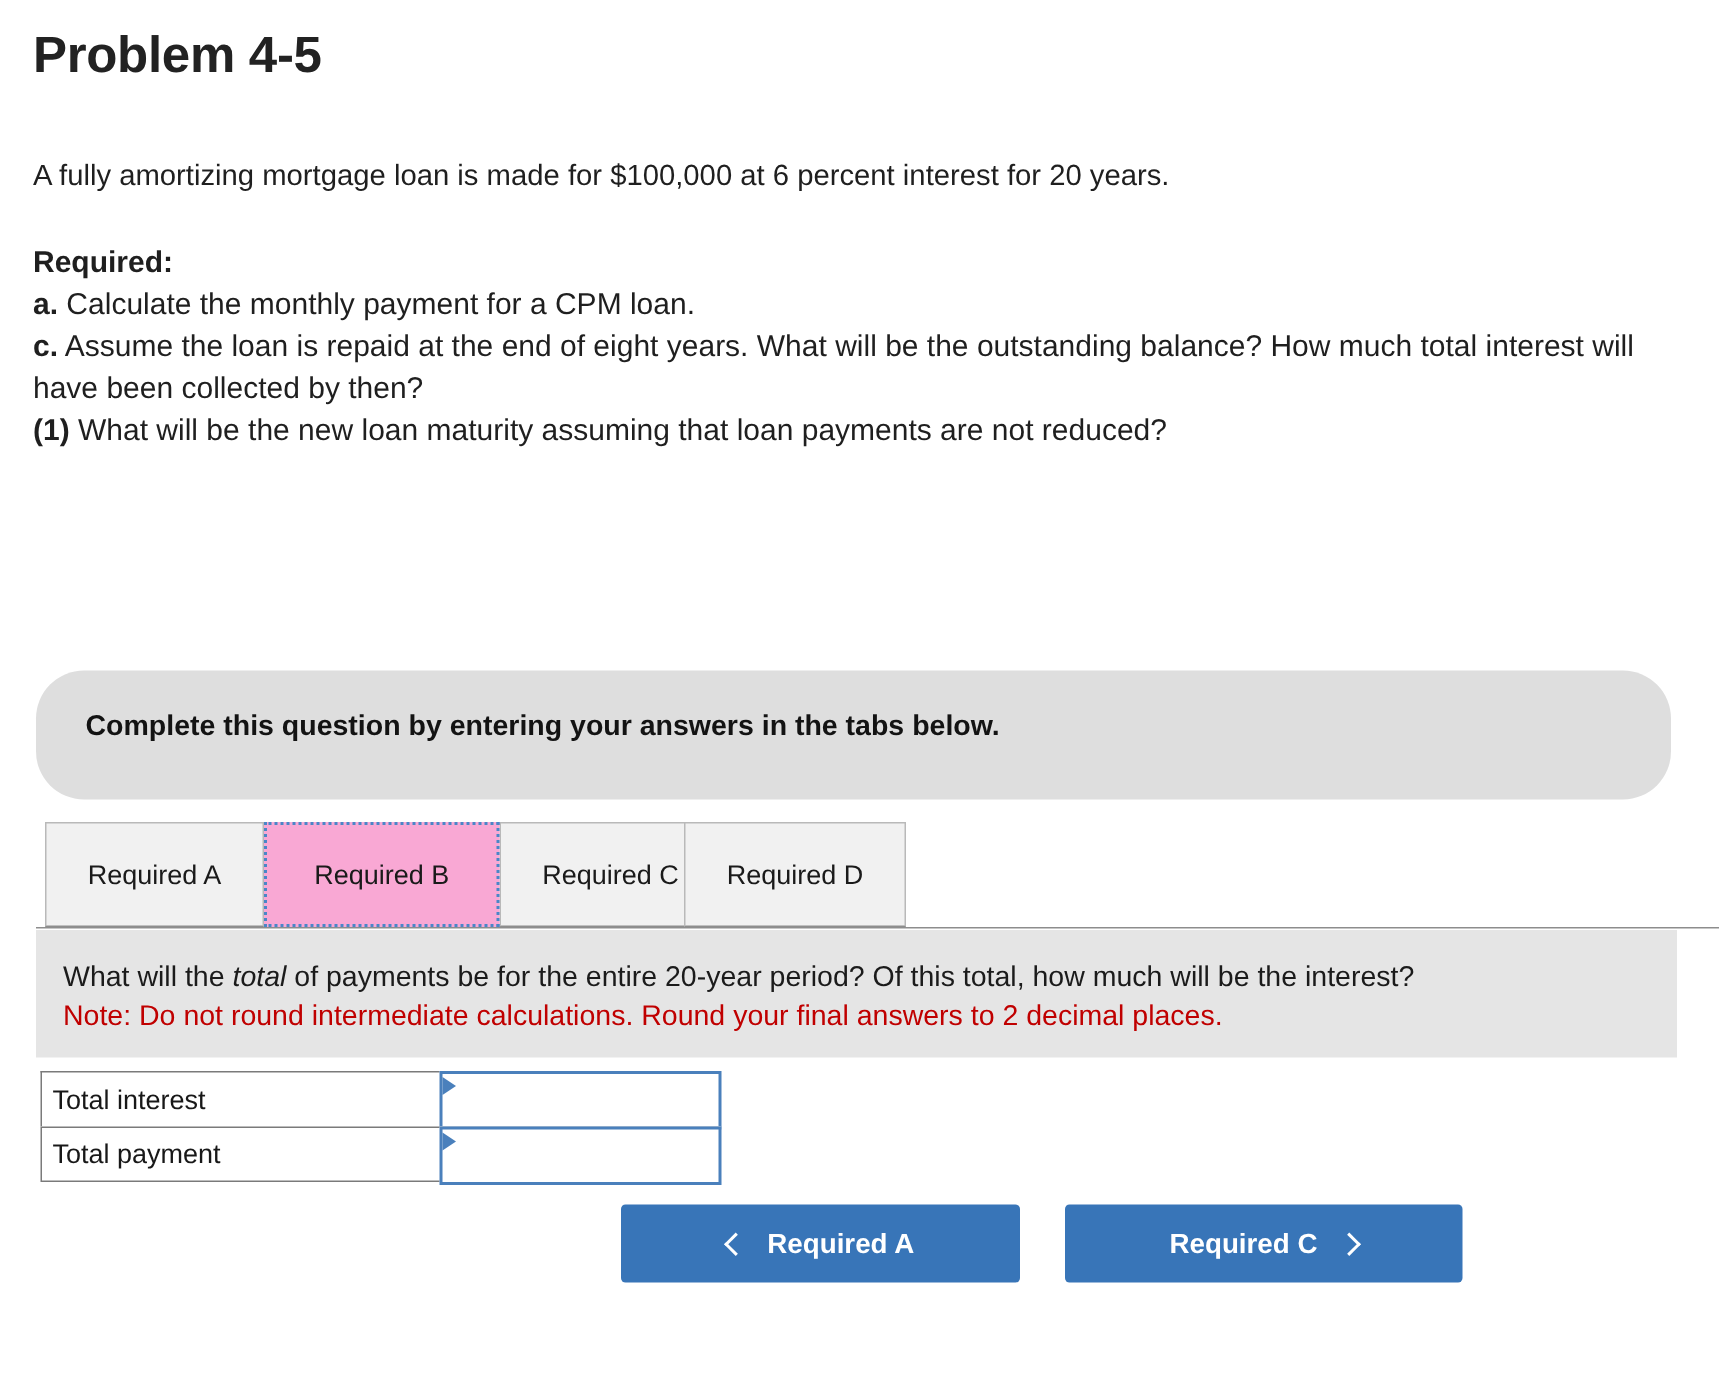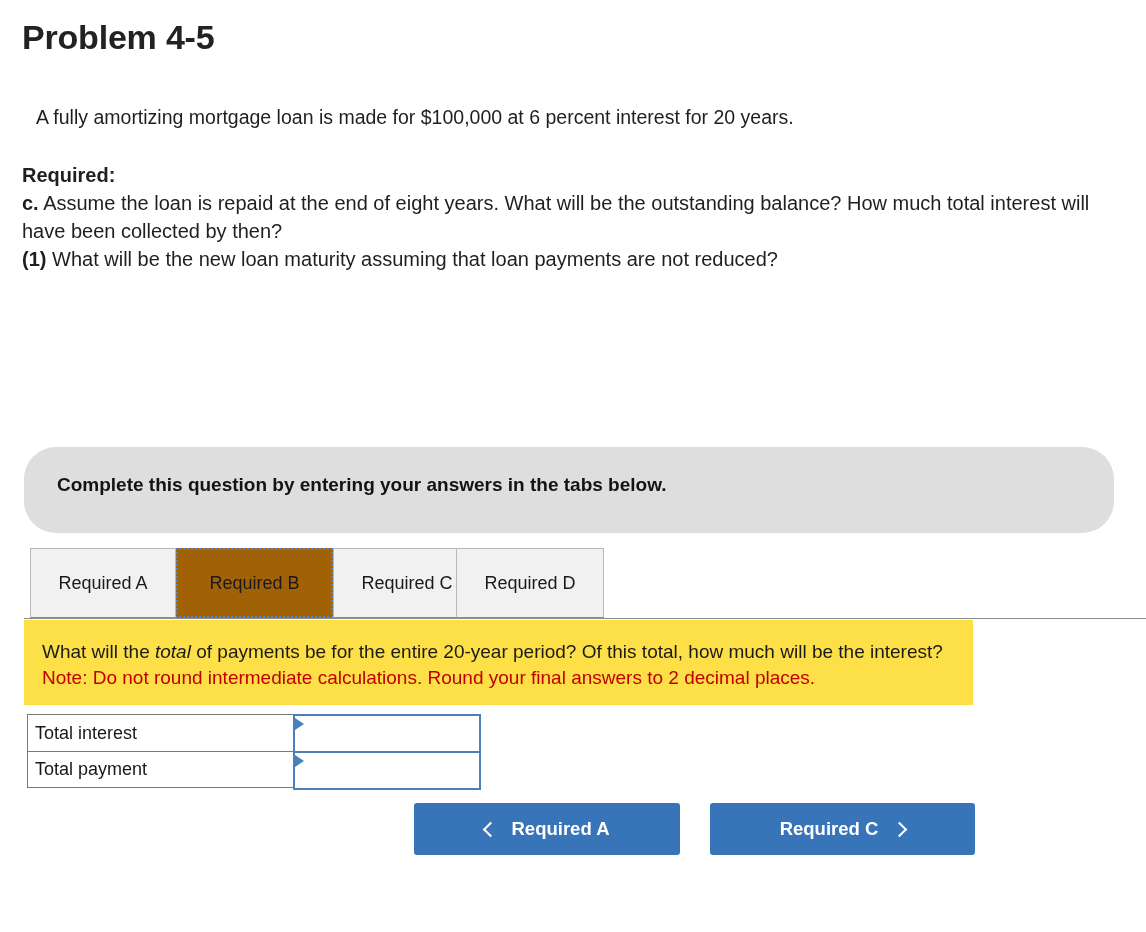--- a/index.html
+++ b/index.html
@@ -21,21 +21,21 @@
     left: 22px; top: 18px;
     font-size: 34px;
     font-weight: bold;
     letter-spacing: -0.2px;
     color: #222222;
   }
 
   
   #problem-statement {
     position: absolute;
-    left: 36px; top: 103px;
+    left: 22px; top: 103px;
     width: 1100px;
     font-size: 19.5px;
     line-height: 28px;
     color: #1f1f1f;
   }
 
   #required-block {
     position: absolute;
     left: 22px; top: 161px;
     width: 1104px;
@@ -80,32 +80,32 @@
     top: 0; height: 70px;
     background: #f1f1f1;
     border: 1px solid #b9b9b9;
     border-bottom: 1px solid #8d8d8d;
     display: flex; align-items: center; justify-content: center;
     font-size: 18px;
     color: #1a1a1a;
     cursor: pointer;
   }
   .tab.selected {
-    background: #a16207;
+    background: #f9a8d4;
     border: 2px dotted #4a86c8;
     border-bottom: 2px dotted #4a86c8;
     z-index: 4;
   }
 
   
   #question-panel {
     position: absolute;
     left: 24px; top: 620px;
-    width: 949px; height: 85px;
-    background: #fde047;
+    width: 1094px; height: 85px;
+    background: #e5e5e5;
     overflow: hidden;
   }
   #question-panel .q-line {
     position: absolute;
     left: 18px; top: 19px;
     width: 1400px;
     font-size: 19px;
     line-height: 26px;
     color: #1b1b1b;
     white-space: nowrap;
@@ -205,20 +205,21 @@
 </head>
 <body>
 
 <div id="page-title">Problem 4-5</div>
 
 <div id="problem-statement">A fully amortizing mortgage loan is made for $100,000 at 6 percent interest for 20 years.</div>
 
 <div id="required-block">
   <span class="req-head">Required:</span>
   <div id="required-items">
+      <span class="item"><span class="lbl">a.</span><span> Calculate the monthly payment for a CPM loan.</span></span>
       <span class="item"><span class="lbl">c.</span><span> Assume the loan is repaid at the end of eight years. What will be the outstanding balance? How much total interest will have been collected by then?</span></span>
       <span class="item"><span class="lbl">(1)</span><span> What will be the new loan maturity assuming that loan payments are not reduced?</span></span>
     </div>
 </div>
 
 <div id="instruction-banner">
   <div class="txt">Complete this question by entering your answers in the tabs below.</div>
 </div>
 
 <div id="tab-strip">

